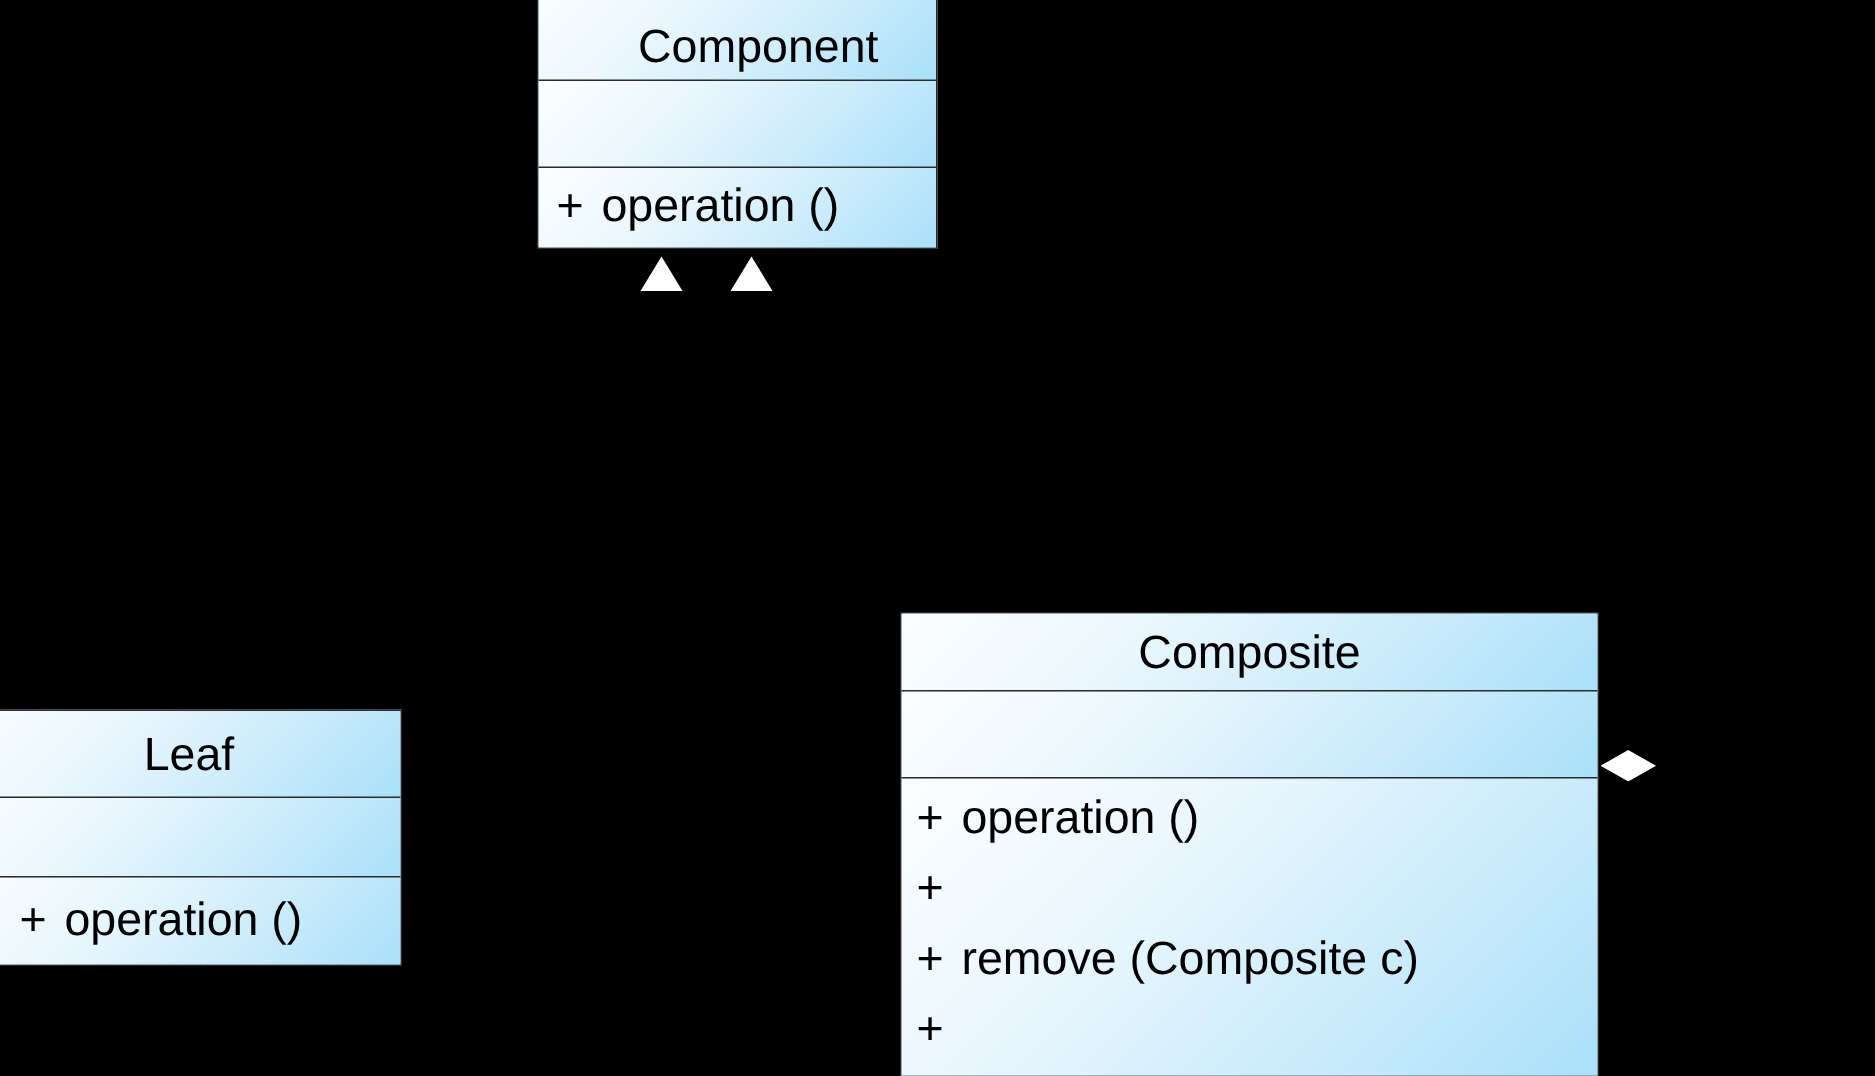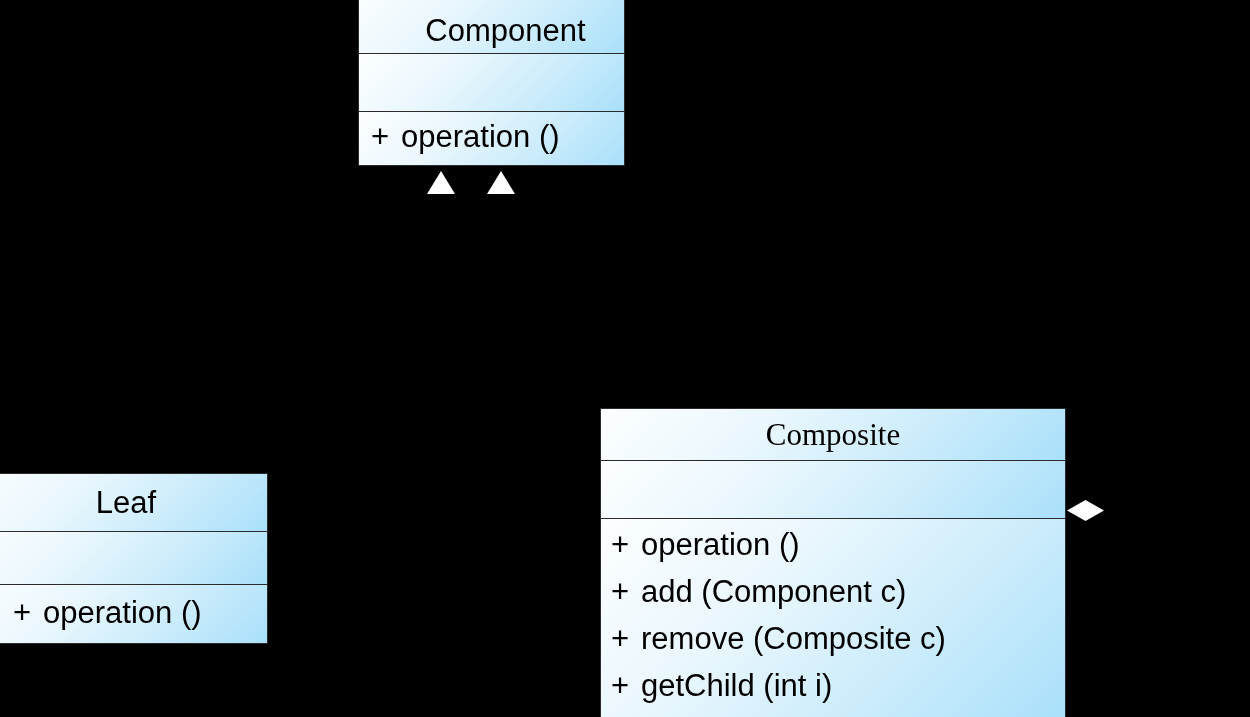--- a/index.html
+++ b/index.html
@@ -125,21 +125,20 @@
     width: 466px;
     height: 312px;
   }
   #class-composite .comp-title { height: 51px; }
   #class-composite .comp-attrs { height: 58px; }
   #class-composite .comp-ops   { height: 201px; }
   #class-composite .uml-title {
     position: absolute;
     left: 0; right: 0;
     top: 10px;
-    font-family: Liberation Serif, serif;
   }
   #class-composite .uml-members {
     position: absolute;
     left: 10px;
     top: 2px;
   }
 
   
   .generalization-arrow {
     position: absolute;
@@ -201,29 +200,27 @@
     </div>
     <div class="uml-compartment comp-attrs"></div>
     <div class="uml-compartment comp-ops">
       <div class="uml-members">
         <div class="uml-member">
           <span class="uml-member-visibility">+</span>
           <span class="uml-member-signature">operation ()</span>
         </div>
         <div class="uml-member">
           <span class="uml-member-visibility">+</span>
-          <span class="uml-member-signature">add (Component c)</span>
         </div>
         <div class="uml-member">
           <span class="uml-member-visibility">+</span>
           <span class="uml-member-signature">remove (Composite c)</span>
         </div>
         <div class="uml-member">
           <span class="uml-member-visibility">+</span>
-          <span class="uml-member-signature">getChild (int i)</span>
         </div>
       </div>
     </div>
   </div>
 
   <div class="aggregation-diamond">
     <svg width="37" height="21" viewBox="0 0 37 21" xmlns="http://www.w3.org/2000/svg">
       <polygon points="0,10.5 18.5,0 37,10.5 18.5,21" fill="#ffffff"></polygon>
     </svg>
   </div>

